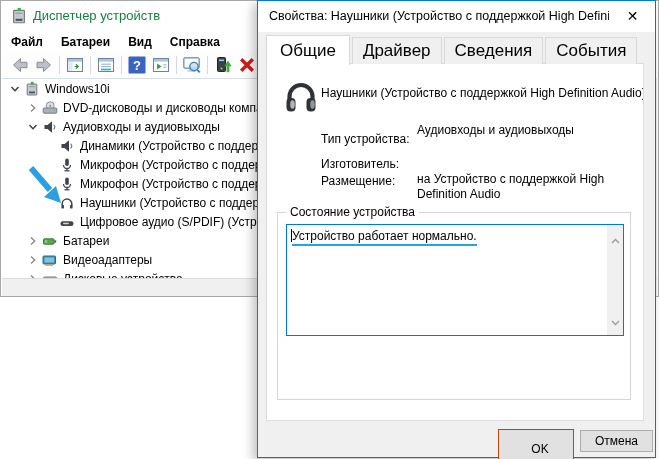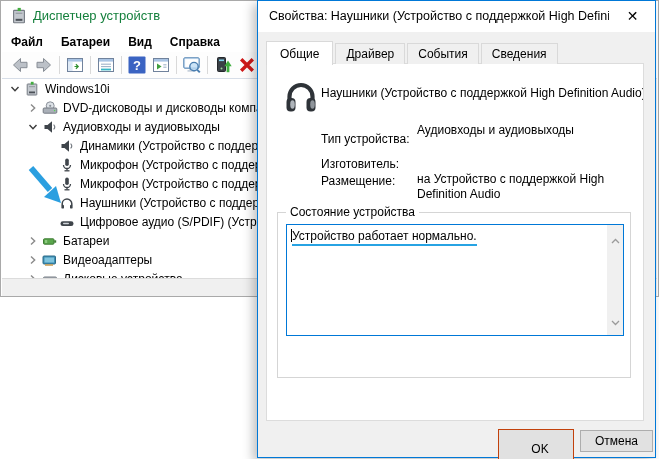--- a/index.html
+++ b/index.html
@@ -34,30 +34,30 @@
 
   
   .dlg{position:absolute;left:257px;top:0;width:399px;height:458px;background:#f0f0f0;
     border:1px solid #0078d7;z-index:10;box-shadow:-4px 4px 10px rgba(0,0,0,.25);}
   .dlg-titlebar{position:absolute;left:0;top:0;right:0;height:31px;background:#fff;}
   .dlg-title{position:absolute;left:11px;top:0;width:340px;line-height:31px;font-size:12.5px;
     white-space:nowrap;overflow:hidden;}
   .dlg-close{position:absolute;right:0;top:1px;width:45px;height:29px;text-align:center;
     line-height:29px;font-size:14px;cursor:default;}
   .dlg-tabs{position:absolute;left:8px;top:39px;height:24px;display:flex;align-items:flex-end;z-index:3;}
-  .tab{font-size:12px;background:#f0f0f0;border:1px solid #d9d9d9;border-bottom:none;
+  .tab{font-size:17px;background:#f0f0f0;border:1px solid #d9d9d9;border-bottom:none;
     padding:3px 10px;margin-right:2px;cursor:default;}
   .tab.active{background:#fff;padding:5px 13px 4px 13px;margin-bottom:-1px;z-index:4;position:relative;}
   .dlg-page{position:absolute;left:8px;top:62px;width:378px;height:358px;background:#fff;
     border:1px solid #dcdcdc;z-index:2;overflow:hidden;}
   .dev-big-icon{position:absolute;left:15px;top:13px;width:38px;height:38px;}
   .dev-name{position:absolute;left:54px;top:22px;font-size:12px;white-space:nowrap;}
   .f-label{position:absolute;left:54px;font-size:12px;margin-top:10px;}
   .f-value{position:absolute;left:150px;width:218px;font-size:12px;line-height:15px;}
-  .status-group{position:absolute;left:10px;top:148px;width:354px;height:166px;border:1px solid #d5d5d5;}
+  .status-group{position:absolute;left:10px;top:148px;width:354px;height:188px;border:1px solid #d5d5d5;}
   .status-legend{position:absolute;left:8px;top:-8px;background:#fff;padding:0 4px;font-size:12px;white-space:nowrap;}
   .status-box{position:absolute;left:8px;top:11px;width:338px;height:112px;border:1px solid #0078d7;background:#fff;padding-left:12px;}
   .status-scroll{position:absolute;right:0;top:0;bottom:0;width:16px;background:#f0f0f0;
     display:flex;flex-direction:column;justify-content:space-between;align-items:center;padding:5px 0;}
   .status-text{position:absolute;left:4px;top:4px;right:20px;font-size:12px;}
   .caret{display:inline-block;width:1px;height:13px;background:#000;vertical-align:-2px;}
   .underlined{border-bottom:2px solid #27a3e3;padding-bottom:1px;}
   .dlg-btn{position:absolute;font-size:12px;text-align:center;background:#e1e1e1;cursor:default;
     display:flex;align-items:center;justify-content:center;}
   .btn-ok{left:240px;top:428px;width:76px;height:40px;border:1px solid #c2410c;padding-left:8px;}
@@ -298,22 +298,22 @@
 <div class="dlg">
 
   <div class="dlg-titlebar">
     <span class="dlg-title">Свойства: Наушники (Устройство с поддержкой High Definitio...</span>
     <span class="dlg-close">✕</span>
   </div>
 
   <div class="dlg-tabs">
     <span class="tab active">Общие</span>
     <span class="tab">Драйвер</span>
+    <span class="tab">Сведения</span>
     <span class="tab">События</span>
-    <span class="tab">Сведения</span>
   </div>
 
   <div class="dlg-page">
     <span class="dev-big-icon">
       <svg width="38" height="38" viewBox="0 0 38 38">
         <path d="M7.5 25 v-5.5 a11.5 11.5 0 0 1 23 0 V25" fill="none" stroke="#2e3338" stroke-width="4.2" stroke-linecap="round"></path>
         <rect x="4.5" y="21" width="9" height="13.5" rx="4" fill="#2e3338"></rect>
         <rect x="24.5" y="21" width="9" height="13.5" rx="4" fill="#2e3338"></rect>
         <ellipse cx="10.5" cy="27.5" rx="2.3" ry="4.2" fill="#aeb4ba"></ellipse>
         <ellipse cx="30.5" cy="27.5" rx="2.3" ry="4.2" fill="#8f959b"></ellipse>

